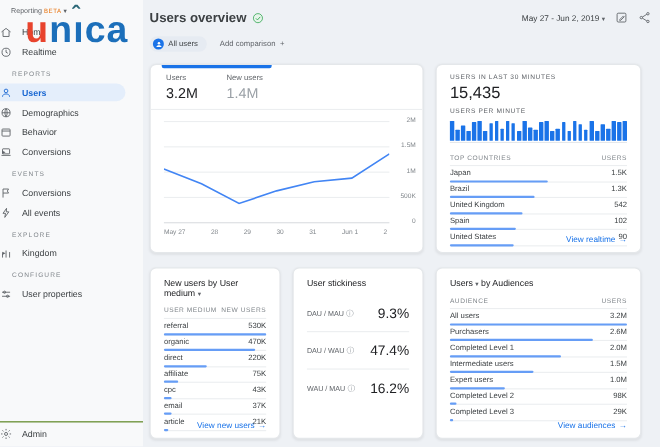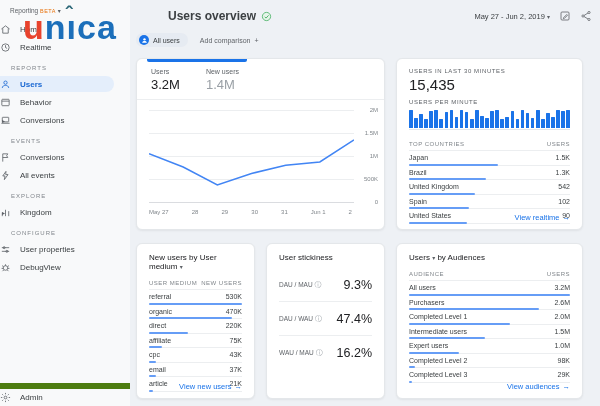--- a/index.html
+++ b/index.html
@@ -19,34 +19,34 @@
   .reporting .caret { font-size:6px; color:#5f6368; }
   .nav-section-title { font-size:6px; letter-spacing:1px; color:#80868b; margin:9px 0 4px 11px; }
   .nav-item {
     display:flex; align-items:center; gap:9px; height:16px; 
     font-size:8px; color:#3c4043; margin:1px 0; cursor:pointer; position:relative;
   }
   .nav-item svg { width:11px; height:11px; stroke:#5f6368; fill:none; stroke-width:1.8; flex:none; }
   .nav-item.active { background:#e4eefb; color:#1967d2; border-radius:0 16px 16px 0; margin-right:16px; font-weight:bold; }
   .nav-item.active svg { stroke:#1967d2; }
   .expander { position:absolute; left:2px; font-size:6px; color:#5f6368; }
-  .admin-row { margin-top:auto; border-top:6px solid #4d7c0f; padding-top:6px; margin-bottom:7px; }
+  .admin-row { margin-top:auto; border-top:1px solid #4d7c0f; padding-top:6px; margin-bottom:7px; }
   
   .logo {
     position:absolute; left:23px; top:8px; z-index:5;
     font-size:34px; font-weight:bold; letter-spacing:1px; line-height:38px;
   }
   .logo .lu { color:#e8432d; }
   .logo .ln,.logo .li,.logo .lca { color:#1c6fba; }
   .logo .li { position:relative; }
   .logo .hat { position:absolute; left:-1px; top:-13px; font-size:21px; color:#2b6777; font-weight:bold; }
   
   .main { position:absolute; left:130px; top:0; width:470px; height:406px; padding:7px 8px 8px 6px; }
   .page-header { display:flex; align-items:center; height:18px; }
-  .page-title { font-size:12px; font-weight:bold; color:#3c4043;margin-left:32px; }
+  .page-title { font-size:12px; font-weight:bold; color:#3c4043; }
   .check-badge { width:11px; height:11px; margin-left:5px; }
   .header-right { margin-left:auto; display:flex; align-items:center; gap:9px; }
   .date-range { font-size:7.5px; color:#3c4043; cursor:pointer; }
   .date-range .caret { font-size:6px; color:#5f6368; }
   .hdr-icon { width:12px; height:12px; stroke:#5f6368; fill:none; stroke-width:1.6; cursor:pointer; }
   .chips { display:flex; align-items:center; gap:12px; margin:8px 0 11px; }
   .chip {
     display:flex; align-items:center; gap:4px; background:#e6ebf2; border-radius:9px;
     padding:2px 8px 2px 3px; font-size:7px; color:#3c4043; cursor:pointer;
   }
@@ -120,20 +120,27 @@
   <div class="nav-section-title">REPORTS</div>
   <div class="nav-item active">
     <svg viewBox="0 0 24 24">
         <circle cx="12" cy="8" r="3.6"></circle>
         <path d="M5 19.5 C5 15.5 8.5 14 12 14 C15.5 14 19 15.5 19 19.5"></path>
       </svg>
     <span>Users</span>
   </div>
   <div class="nav-item">
     <svg viewBox="0 0 24 24">
+        <circle cx="12" cy="12" r="8"></circle>
+        <path d="M4 12 H20 M12 4 C15 8 15 16 12 20 C9 16 9 8 12 4"></path>
+      </svg>
+    <span>Demographics</span>
+  </div>
+  <div class="nav-item">
+    <svg viewBox="0 0 24 24">
         <rect x="4" y="5" width="16" height="14" rx="1.5"></rect>
         <path d="M4 9 H20"></path>
       </svg>
     <span>Behavior</span>
   </div>
   <div class="nav-item">
     <span class="expander">▸</span>
     <svg viewBox="0 0 24 24">
         <rect x="5" y="5" width="14" height="10" rx="1"></rect>
         <path d="M3 18 H21"></path>
@@ -165,27 +172,20 @@
   </div>
 
   <div class="nav-section-title">CONFIGURE</div>
   <div class="nav-item">
     <svg viewBox="0 0 24 24">
         <path d="M4 8 H20 M4 16 H20"></path>
         <circle cx="9" cy="8" r="2.2"></circle>
         <circle cx="15" cy="16" r="2.2"></circle>
       </svg>
     <span>User properties</span>
-  </div>
-  <div class="nav-item">
-    <svg viewBox="0 0 24 24">
-        <circle cx="12" cy="13" r="5"></circle>
-        <path d="M12 8 V5 M7.5 10 L4.5 8 M16.5 10 L19.5 8 M7 14 H3.5 M17 14 H20.5 M8 17.5 L5.5 20 M16 17.5 L18.5 20"></path>
-      </svg>
-    <span>DebugView</span>
   </div>
 
   <div class="nav-item admin-row">
     <svg viewBox="0 0 24 24">
         <circle cx="12" cy="12" r="3"></circle>
         <path d="M12 2 V5 M12 19 V22 M2 12 H5 M19 12 H22 M4.9 4.9 L7 7 M17 17 L19.1 19.1 M19.1 4.9 L17 7 M7 17 L4.9 19.1"></path>
       </svg>
     <span>Admin</span>
   </div>
 </aside>

